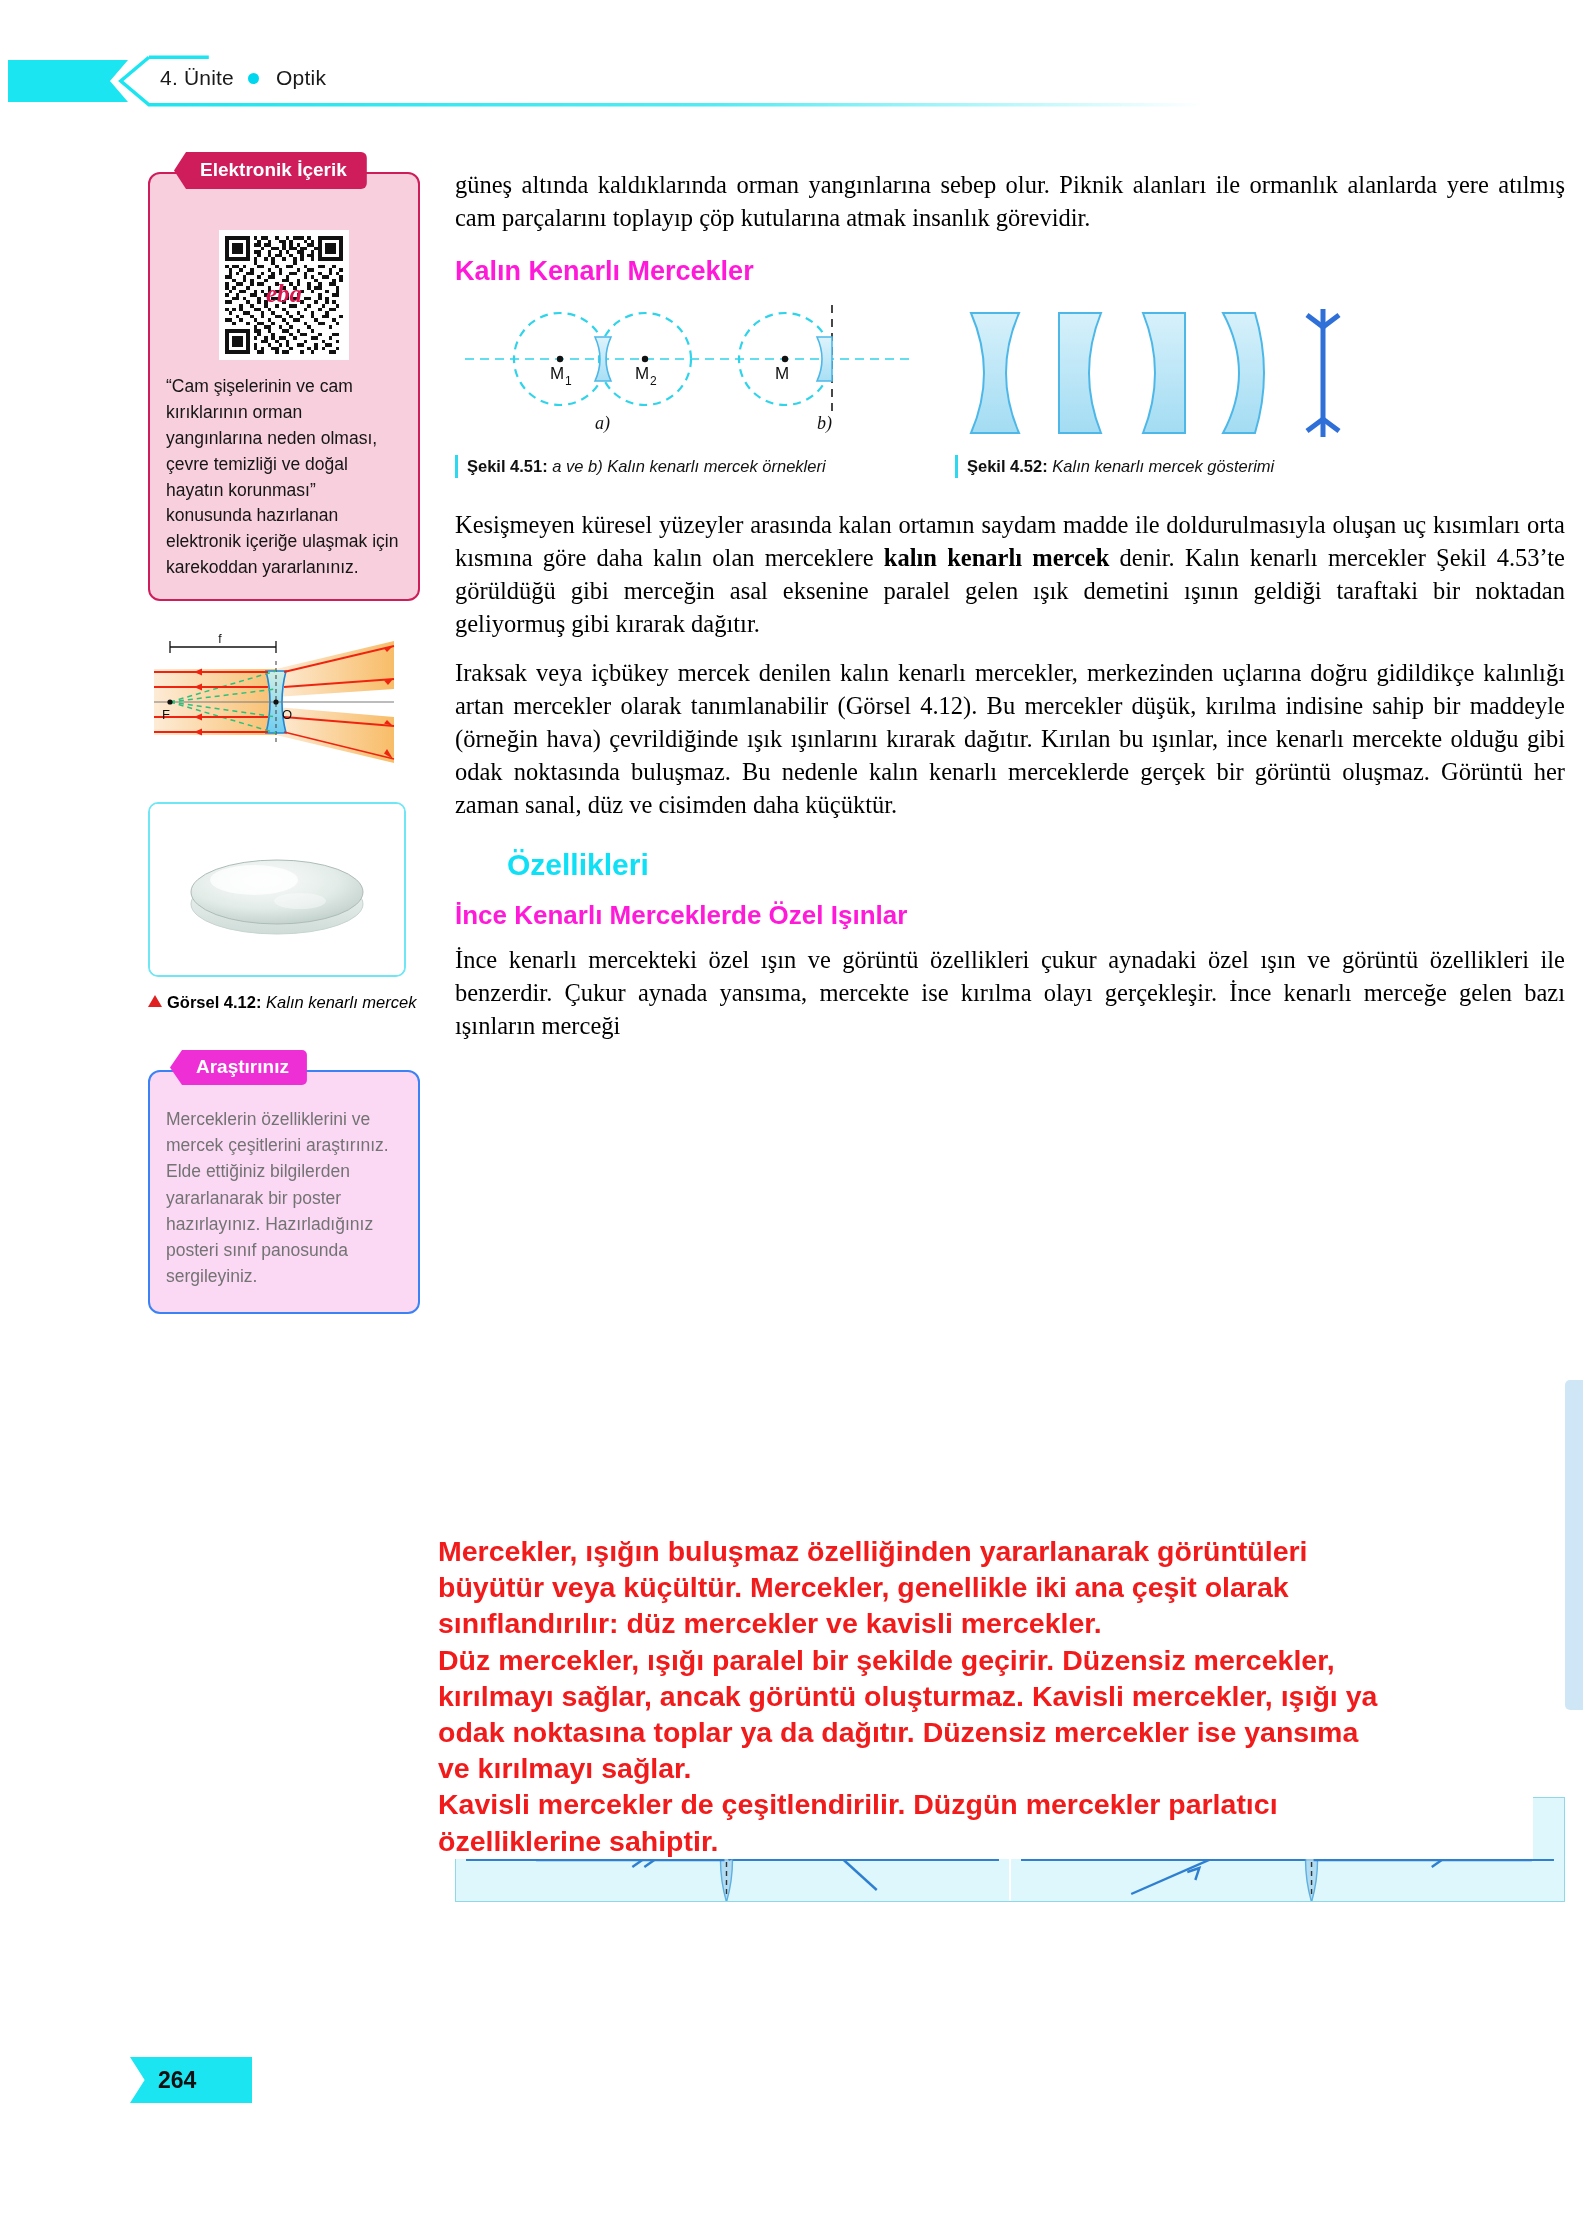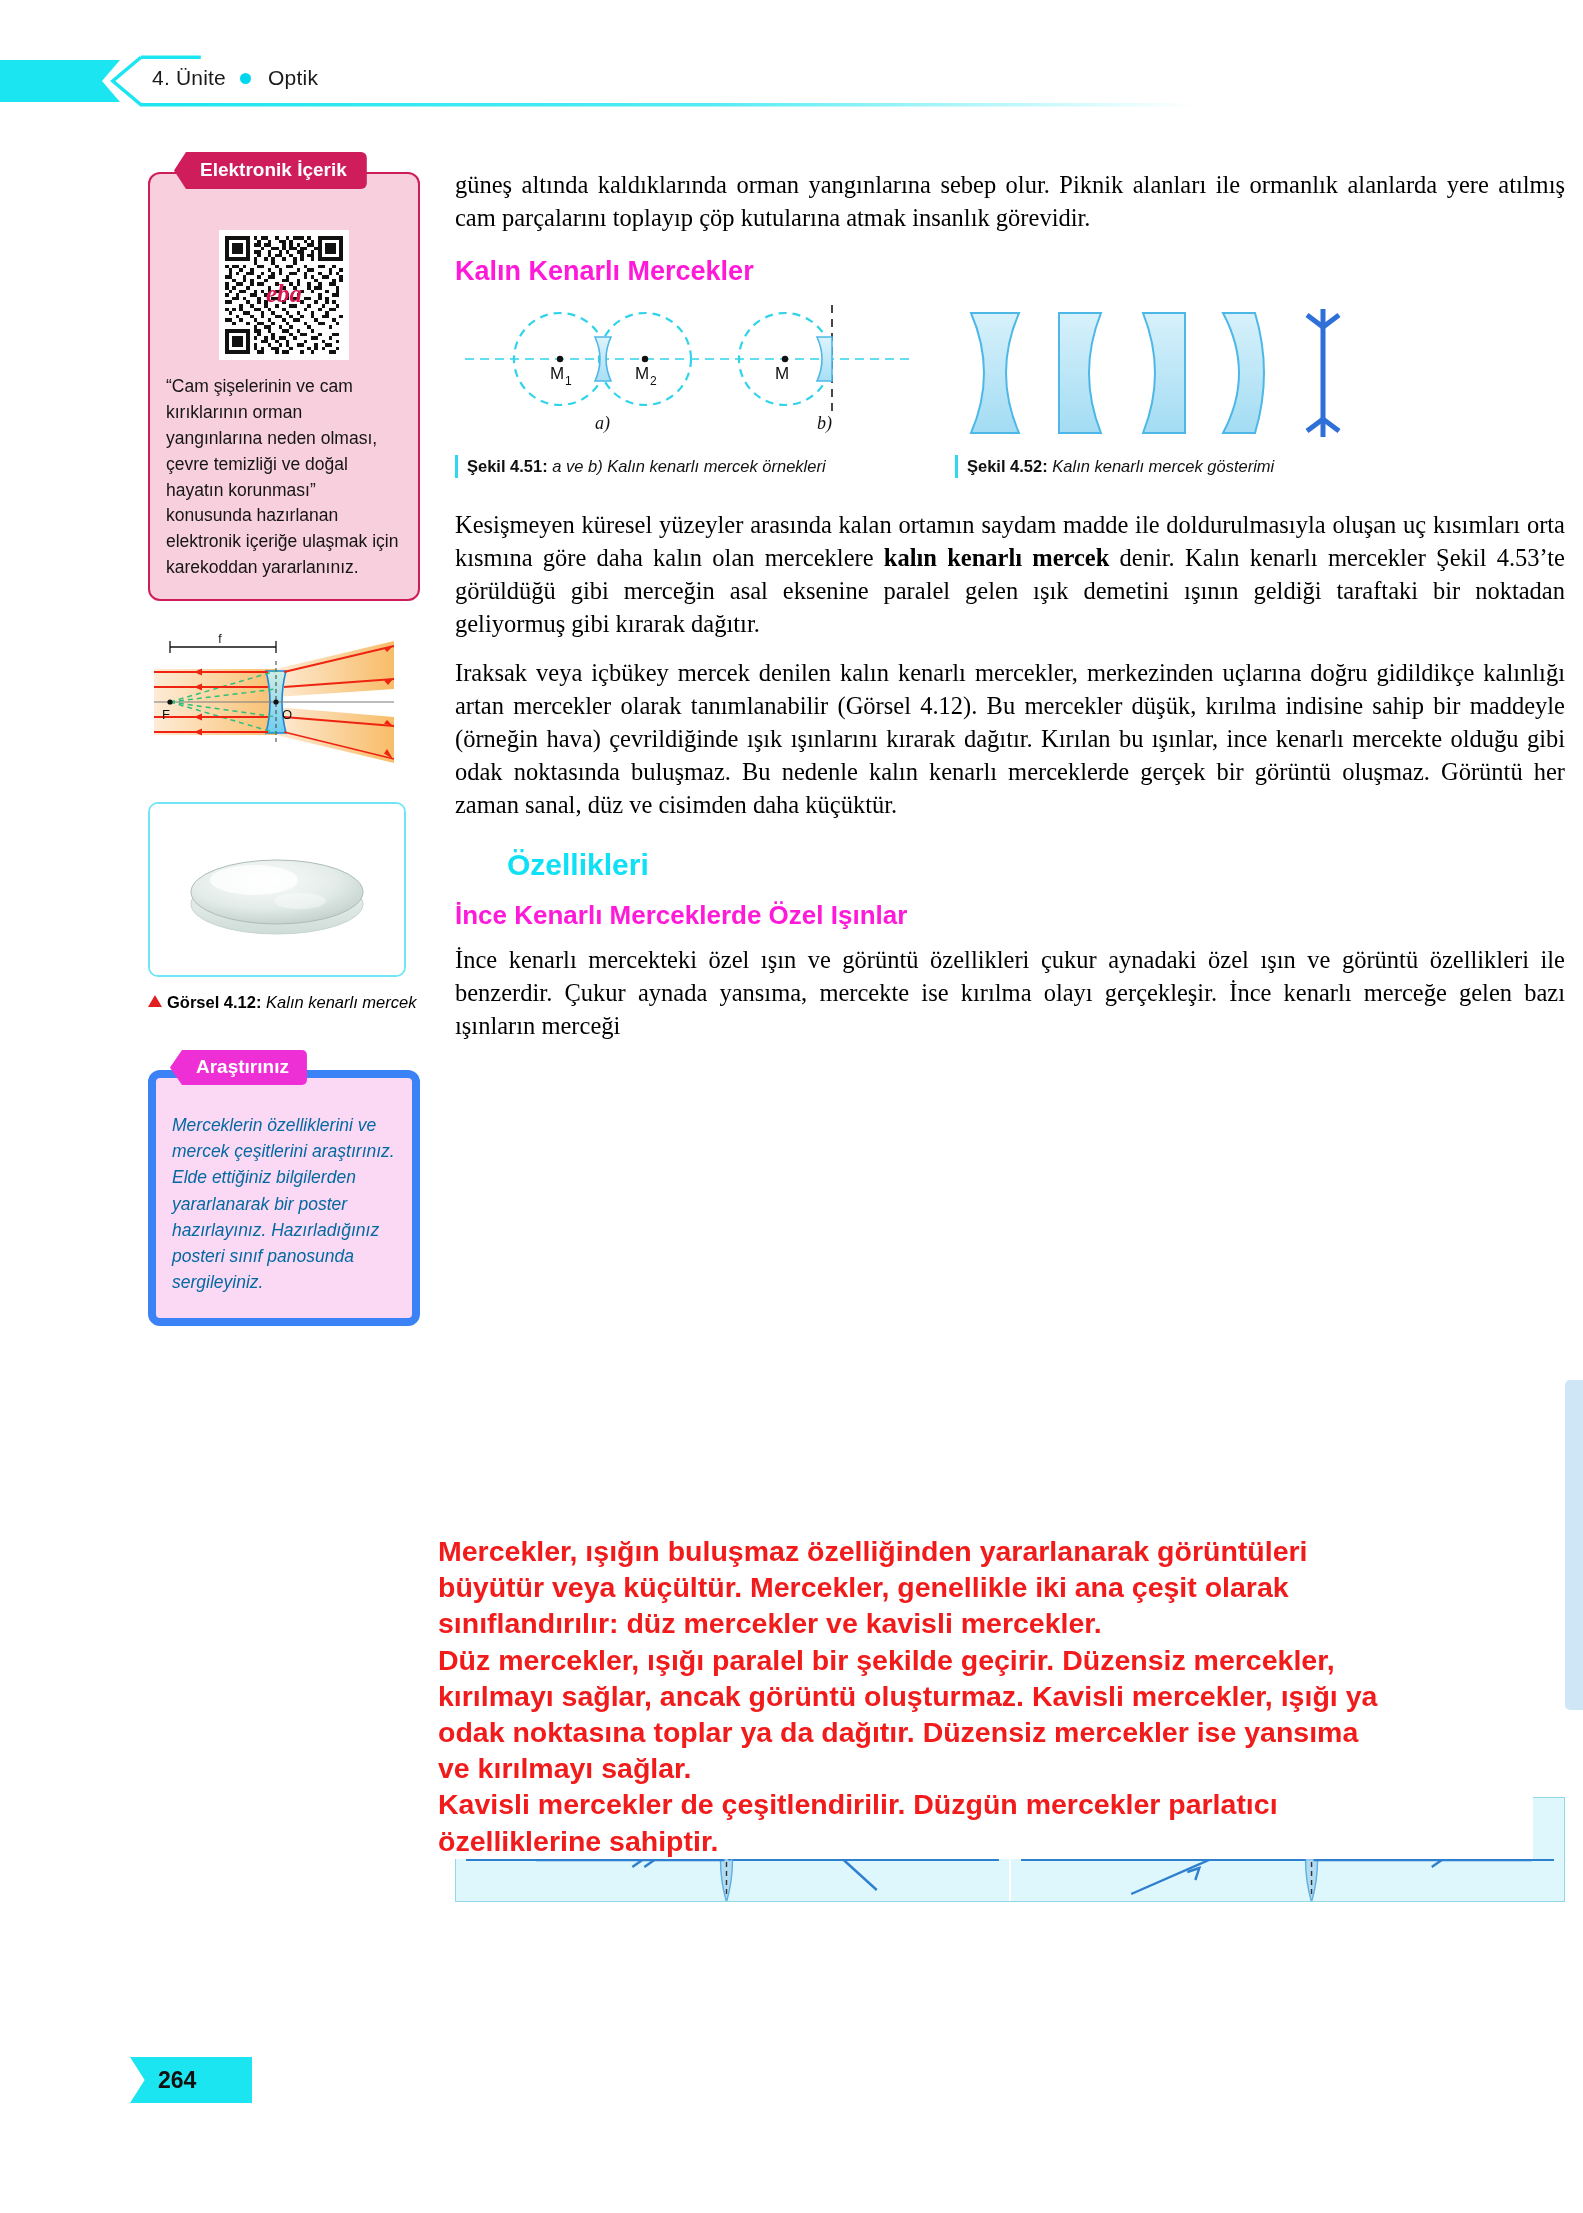--- a/index.html
+++ b/index.html
@@ -7,21 +7,21 @@
   body {
     width: 1583px; height: 2213px;
     background: #ffffff;
     font-family: "Liberation Sans", sans-serif;
     position: relative;
     overflow: hidden;
   }
 
   
   .header {
-    position: absolute; left: 0; top: 50px; width: 1280px; height: 62px;
+    position: absolute; left: 8px; top: 50px; width: 1280px; height: 62px;
   }
   .hdr-tab {
     position: absolute; left: 0; top: 10px; width: 120px; height: 42px;
     background: #1ae5f0;
     clip-path: polygon(0 0, 100% 0, 85% 50%, 100% 100%, 0 100%);
   }
   .hdr-frame {
     position: absolute; left: 104px; top: 2px; width: 1100px; height: 58px;
   }
   .hdr-text {
@@ -82,23 +82,23 @@
   .gorsel-cap b { font-style: normal; }
   .tri {
     display:inline-block; width:0; height:0; margin-right:5px;
     border-left: 7px solid transparent; border-right: 7px solid transparent;
     border-bottom: 12px solid #e02020; vertical-align: 1px;
   }
 
   
   .abox { margin-top: 56px; position: relative; }
   .a-content {
-    background: #fbd9f5; border: 8px solid #3b82f6;
+    background: #fbd9f5; border: 2px solid #3b82f6;
     border-radius: 12px; padding: 34px 16px 22px 16px;
-    font-size: 17.5px; line-height: 1.5; color: #0369a1; font-style: italic;
+    font-size: 17.5px; line-height: 1.5; color: #737373;
   }
   .a-tab {
     position: absolute; left: 22px; top: -20px; z-index: 3;
     background: #ee2fd6; color: #fff; font-weight: bold; font-size: 19px;
     padding: 6px 18px 7px 26px; border-radius: 5px;
     clip-path: polygon(12px 0, 100% 0, 100% 100%, 12px 100%, 0 50%);
   }
 
   
   .main { position: absolute; left: 455px; top: 168px; width: 1110px; }

